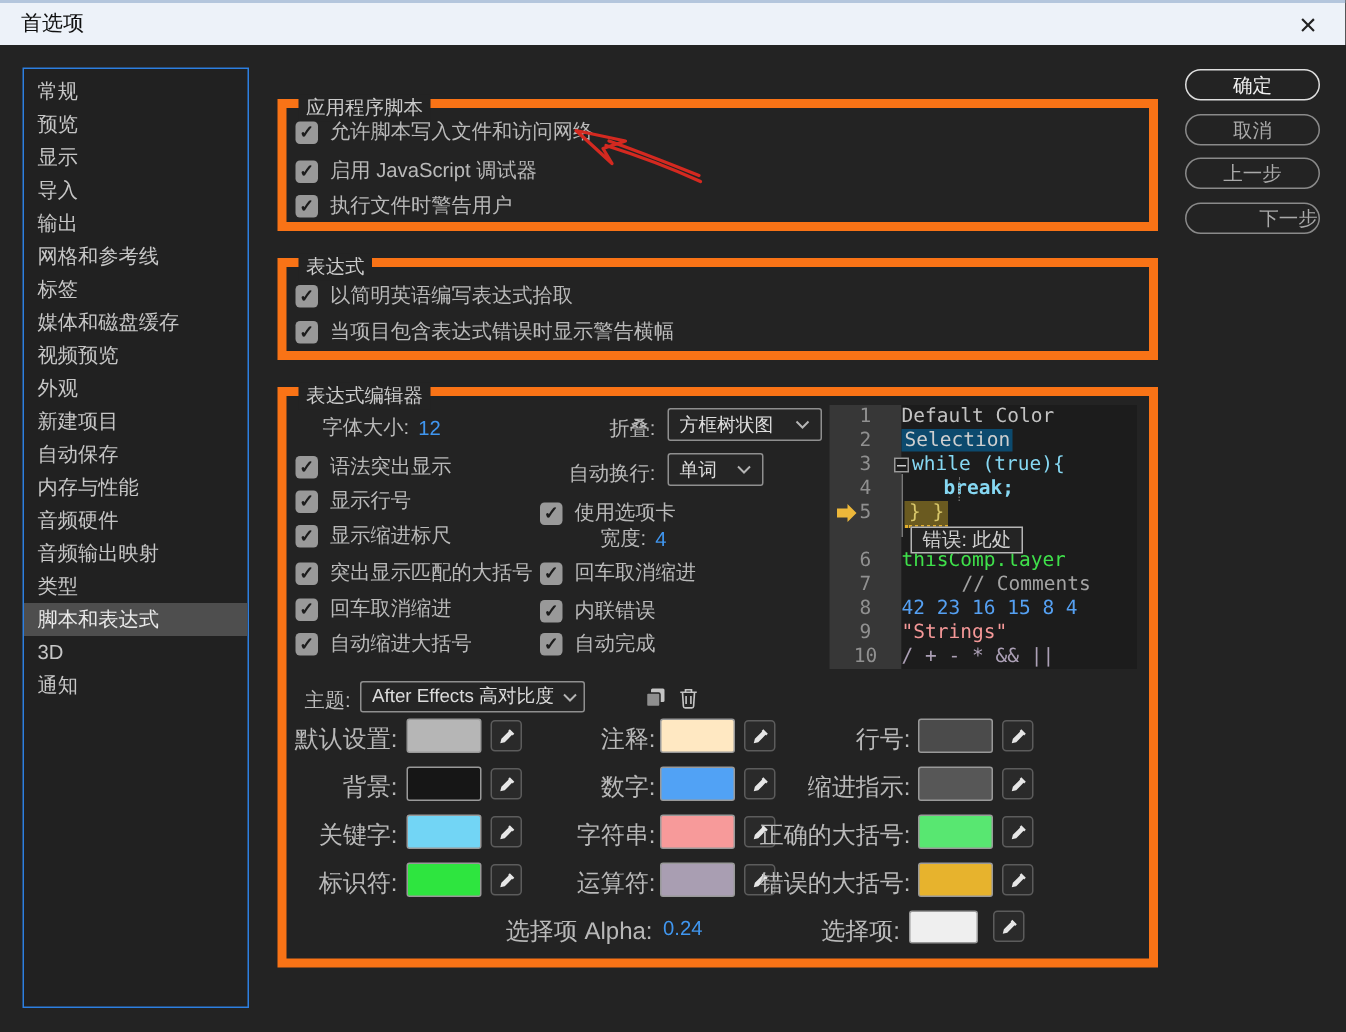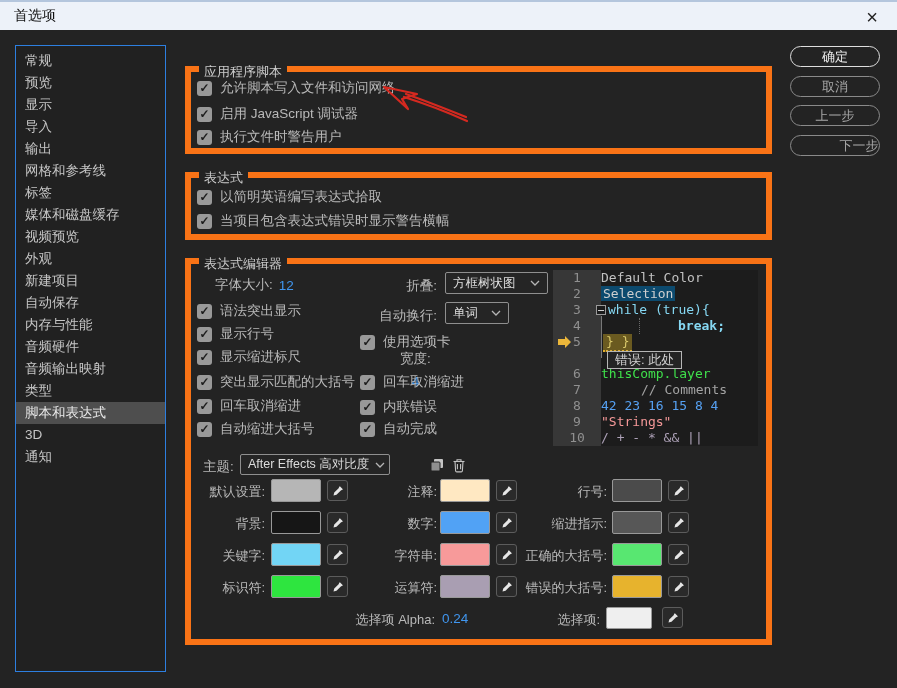--- a/index.html
+++ b/index.html
@@ -35,32 +35,32 @@
   .dd svg{flex:0 0 auto;margin-left:6px;}
   .flexrow{position:absolute;display:flex;align-items:center;gap:6px;height:18px;}
   .ralign{justify-content:flex-end;}
   
   .preview{position:absolute;left:553px;top:270px;width:205px;height:176px;display:flex;font-family:"DejaVu Sans Mono", monospace;}
   .gutcol{width:48px;background:#373737;flex:0 0 48px;position:relative;}
   .codecol{flex:1;background:#1c1c1c;position:relative;}
   .cl{position:absolute;left:0;width:100%;height:16px;display:flex;}
   .cl .g{width:48px;flex:0 0 48px;text-align:center;color:#909090;font-size:13px;line-height:16px;}
   .cl .t{flex:1;font-size:13px;line-height:16px;white-space:pre;}
-  .c-def{color:#c2c2c2;} .c-kw{color:#86d8f3;} .c-kwb{color:#86d8f3;font-weight:bold;padding-left:77px;}
+  .c-def{color:#c2c2c2;} .c-kw{color:#86d8f3;} .c-kwb{color:#86d8f3;font-weight:bold;padding-left:28px;}
   .c-id{color:#3fe04b;} .c-cm{color:#a3a3a3;padding-left:40px;} .c-num{color:#55a0f2;} .c-str{color:#f59898;} .c-op{color:#aca0b6;}
   .selchip{background:#0c4a6e;color:#cfcfcf;padding:0 2px;}
   .errchip{display:inline-block;margin-left:2px;background:#6a5a20;color:#d8c76a;border-bottom:2px dotted #e2ae2e;padding:0 3px;}
   .fold{position:absolute;left:43px;top:35px;width:10px;height:10px;border:1px solid #9a9a9a;background:#1c1c1c;z-index:3;}
   .fold i{position:absolute;left:1px;right:1px;top:4px;height:1px;background:#cfcfcf;}
   .foldline{position:absolute;left:48px;top:46px;width:1px;height:42px;background:#787878;z-index:2;}
   .indent{position:absolute;left:86px;top:48px;height:16px;border-left:1px dotted #6a6a6a;}
   .gutarrow{position:absolute;left:5px;top:66px;}
   .tooltip{position:absolute;left:54px;top:81px;height:18px;border:1px solid #b5b5b5;background:#242424;color:#d0d0d0;font-size:13px;line-height:16px;padding:0 7px;font-family:"Liberation Sans", sans-serif;white-space:nowrap;z-index:4;}
   
-  .swlabel{position:absolute;font-size:13px;color:#b9b9b9;text-align:right;white-space:nowrap;}
+  .swlabel{position:absolute;font-size:16px;color:#b9b9b9;text-align:right;white-space:nowrap;}
   .swatch{position:absolute;width:50px;height:23px;border:1px solid #999;border-radius:2px;}
   .dropper{position:absolute;width:21px;height:21px;background:#2a2a2a;border:1px solid #5c5c5c;border-radius:3px;display:flex;align-items:center;justify-content:center;}
   .iconbtn{position:absolute;width:18px;height:18px;display:flex;align-items:center;justify-content:center;}
   .annot{position:absolute;left:0;top:0;pointer-events:none;z-index:9;}
 </style>
 </head>
 <body>
 
 <div class="titlebar">
   <span class="wtitle">首选项</span>
@@ -173,21 +173,21 @@
 </div>
 <div class="chk" style="left:197px;top:420px;">
   <span class="cb">✓</span>
   <span class="lbl">自动缩进大括号</span>
 </div>
 
 <div class="chk" style="left:360px;top:333px;">
   <span class="cb">✓</span>
   <span class="lbl">使用选项卡</span>
 </div>
-<div class="flexrow" style="left:400px;top:350px;flex-direction:column;">
+<div class="flexrow" style="left:400px;top:350px;">
   <span class="lbl">宽度:</span>
   <span class="hot">4</span>
 </div>
 <div class="chk" style="left:360px;top:373px;">
   <span class="cb">✓</span>
   <span class="lbl">回车取消缩进</span>
 </div>
 <div class="chk" style="left:360px;top:398px;">
   <span class="cb">✓</span>
   <span class="lbl">内联错误</span>

